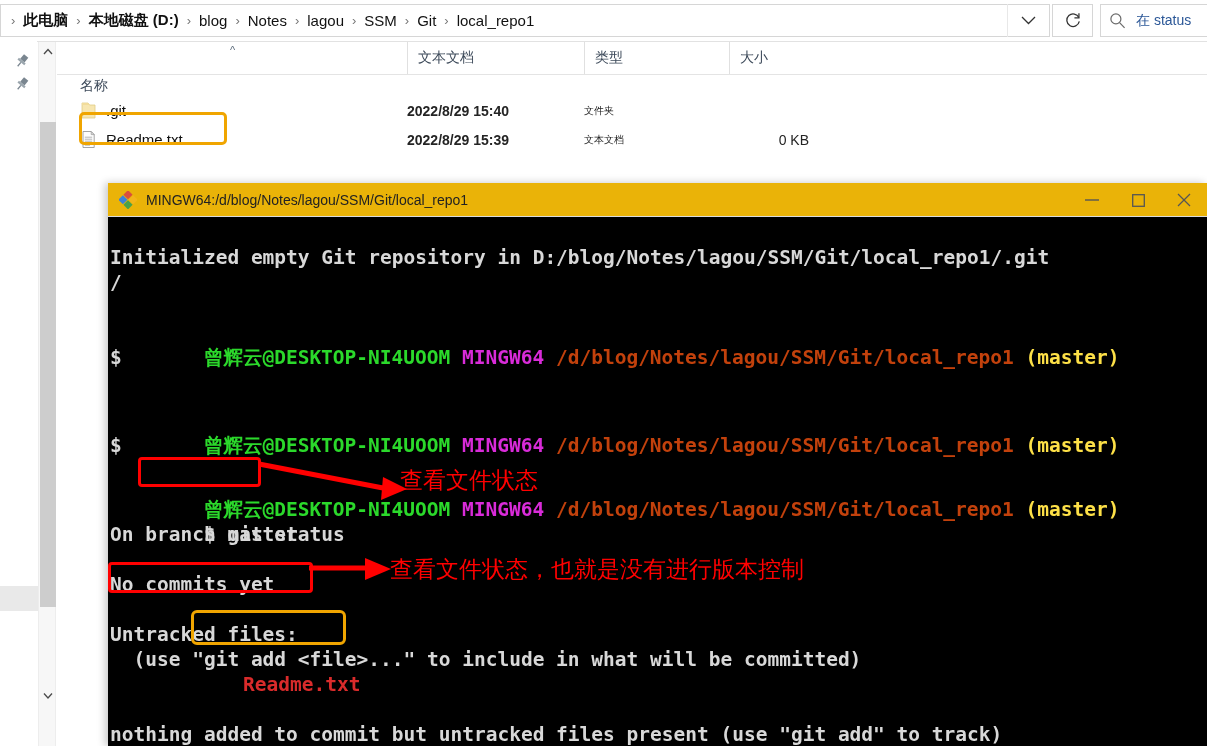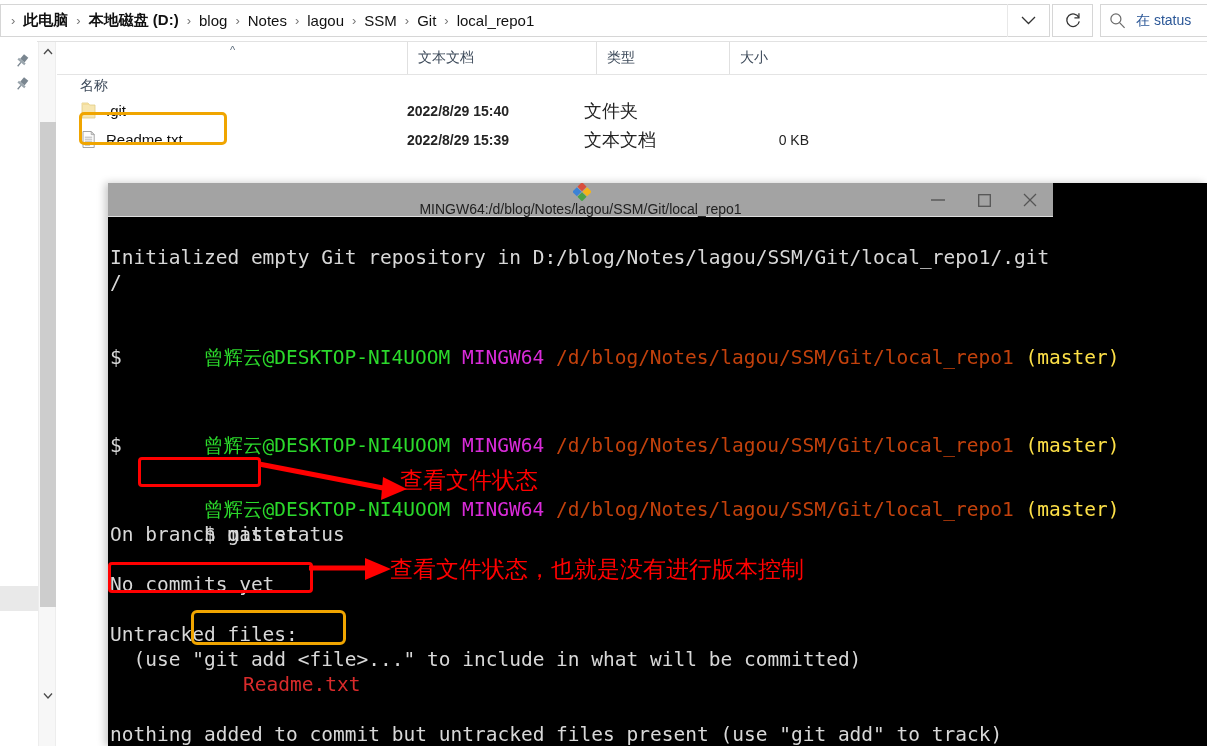--- a/index.html
+++ b/index.html
@@ -101,39 +101,39 @@
   .sort-caret {
     position:absolute; left:230px; top:44px; font-size:11px; color:#5a6a7a;
   }
 
   
   .filelist { position:absolute; left:57px; top:96px; width:998px; }
   .frow { position:relative; height:29px; }
   .fname { position:absolute; left:23px; top:0; height:29px; display:flex; align-items:center; font-size:15px; color:#101010; }
   .ficon { width:17px; height:19px; margin-right:9px; position:relative; flex:0 0 auto; }
   .fdate { position:absolute; left:350px; top:0; height:29px; display:flex; align-items:center; font-size:14px; color:#242424;font-weight:bold; }
-  .ftype { position:absolute; left:527px; top:0; height:29px; display:flex; align-items:center; font-size:18px; color:#242424; }
+  .ftype { position:absolute; left:527px; top:0; height:29px; display:flex; align-items:center; font-size:10px; color:#242424; }
   .fsize { position:absolute; left:672px; top:0; height:29px; display:flex; align-items:center; justify-content:flex-end; width:80px; font-size:14px; color:#242424; }
 
   .highlight-box-readme {
     position:absolute; left:79px; top:112px; width:148px; height:33px;
     border:3px solid #f0a500; border-radius:5px; box-sizing:border-box;
     pointer-events:none;
   }
 
   
   .term {
     position:absolute; left:108px; top:183px; width:1099px; height:563px;
     background:#000000;
     box-shadow:-3px 0 8px rgba(0,0,0,0.22);
   }
   .term-title {
-    position:absolute; left:0; top:0; width:945px; height:34px;
-    background:#a3a3a3; display:flex; align-items:center;
-    border-bottom:1px solid #dcdcdc; box-sizing:border-box;flex-direction:column;
+    position:absolute; left:0; top:0; width:1099px; height:34px;
+    background:#eab308; display:flex; align-items:center;
+    border-bottom:1px solid #dcdcdc; box-sizing:border-box;
   }
   .term-logo { width:18px; height:18px; margin-left:11px; margin-right:9px; flex:0 0 auto; position:relative; }
   .term-title-text { font-size:14px; color:#222; font-family:"Liberation Sans", sans-serif; }
   .wbtn {
     position:absolute; top:0; height:34px; width:46px;
     display:flex; align-items:center; justify-content:center;
     color:#3a3a3a; font-size:15px;
   }
   .wbtn.min { right:92px; }
   .wbtn.max { right:46px; }
@@ -141,20 +141,21 @@
 
   .term-body {
     position:absolute; left:0; top:34px; width:1099px; height:529px;
     background:#000000; overflow:hidden;
   }
   .tline {
     position:absolute; left:0;
     font-family:"DejaVu Sans Mono","Liberation Mono", monospace;
     font-size:19.5px; letter-spacing:0px; white-space:pre;
     line-height:25px;
+    font-weight:bold;
   }
   .c-white  { color:#d8d8d8; }
   .c-green  { color:#2bd92b; }
   .c-purple { color:#d92bd9; }
   .c-yellow { color:#c2410c; }
   .c-cyan   { color:#fde047; }
   .c-red    { color:#d92b2b; }
 
   
   .ann-box { position:absolute; box-sizing:border-box; pointer-events:none; }
@@ -244,21 +245,21 @@
       <div class="arrow-dn">
         <svg width="10" height="7" viewBox="0 0 10 7">
           <polyline points="1,1.5 5,6 9,1.5" fill="none" stroke="#4a4a4a" stroke-width="1.3"></polyline>
         </svg>
       </div>
     </div>
 
     <div class="colheaders">
       <div class="colh first" style="left:0px;   width:350px;margin-top:28px;">名称</div>
       <div class="colh" style="left:350px; width:177px;">文本文档</div>
-      <div class="colh" style="left:527px; width:145px;margin-left:12px;">类型</div>
+      <div class="colh" style="left:527px; width:145px;">类型</div>
       <div class="colh" style="left:672px; width:103px;">大小</div>
     </div>
     <div class="sort-caret">^</div>
 
     <div class="filelist">
 
       <div class="frow">
         <div class="fname">
           <svg class="ficon" viewBox="0 0 17 19">
             <path d="M2 2 H8 L9.6 4 H15 V17 H2 Z" fill="#f7e6b0" stroke="#e0cb86" stroke-width="0.8"></path>

